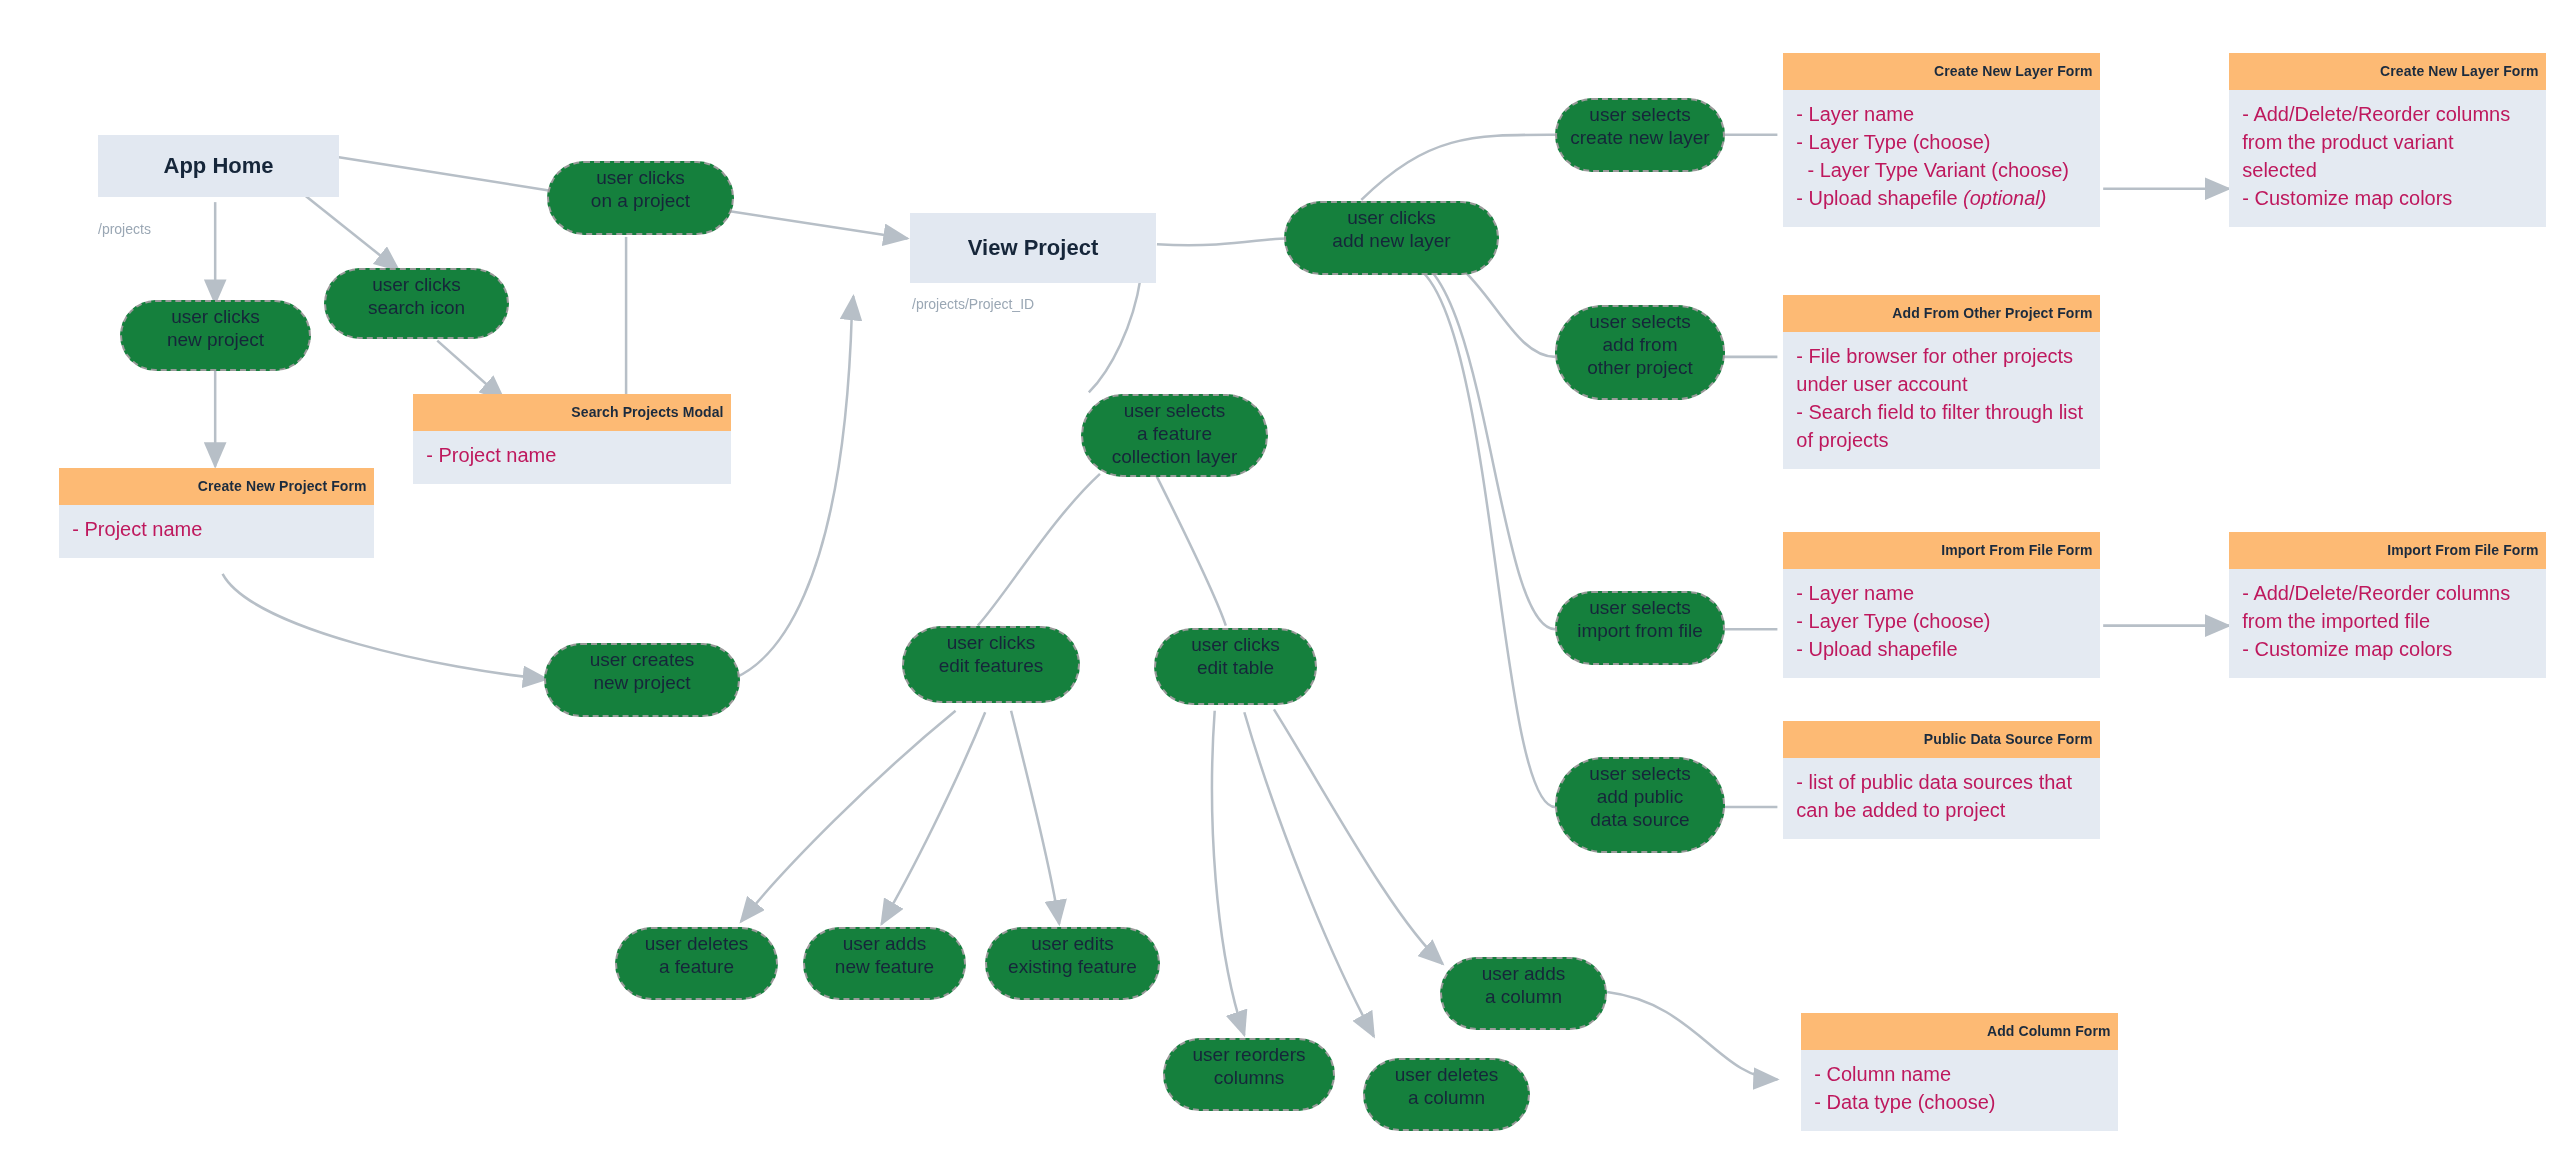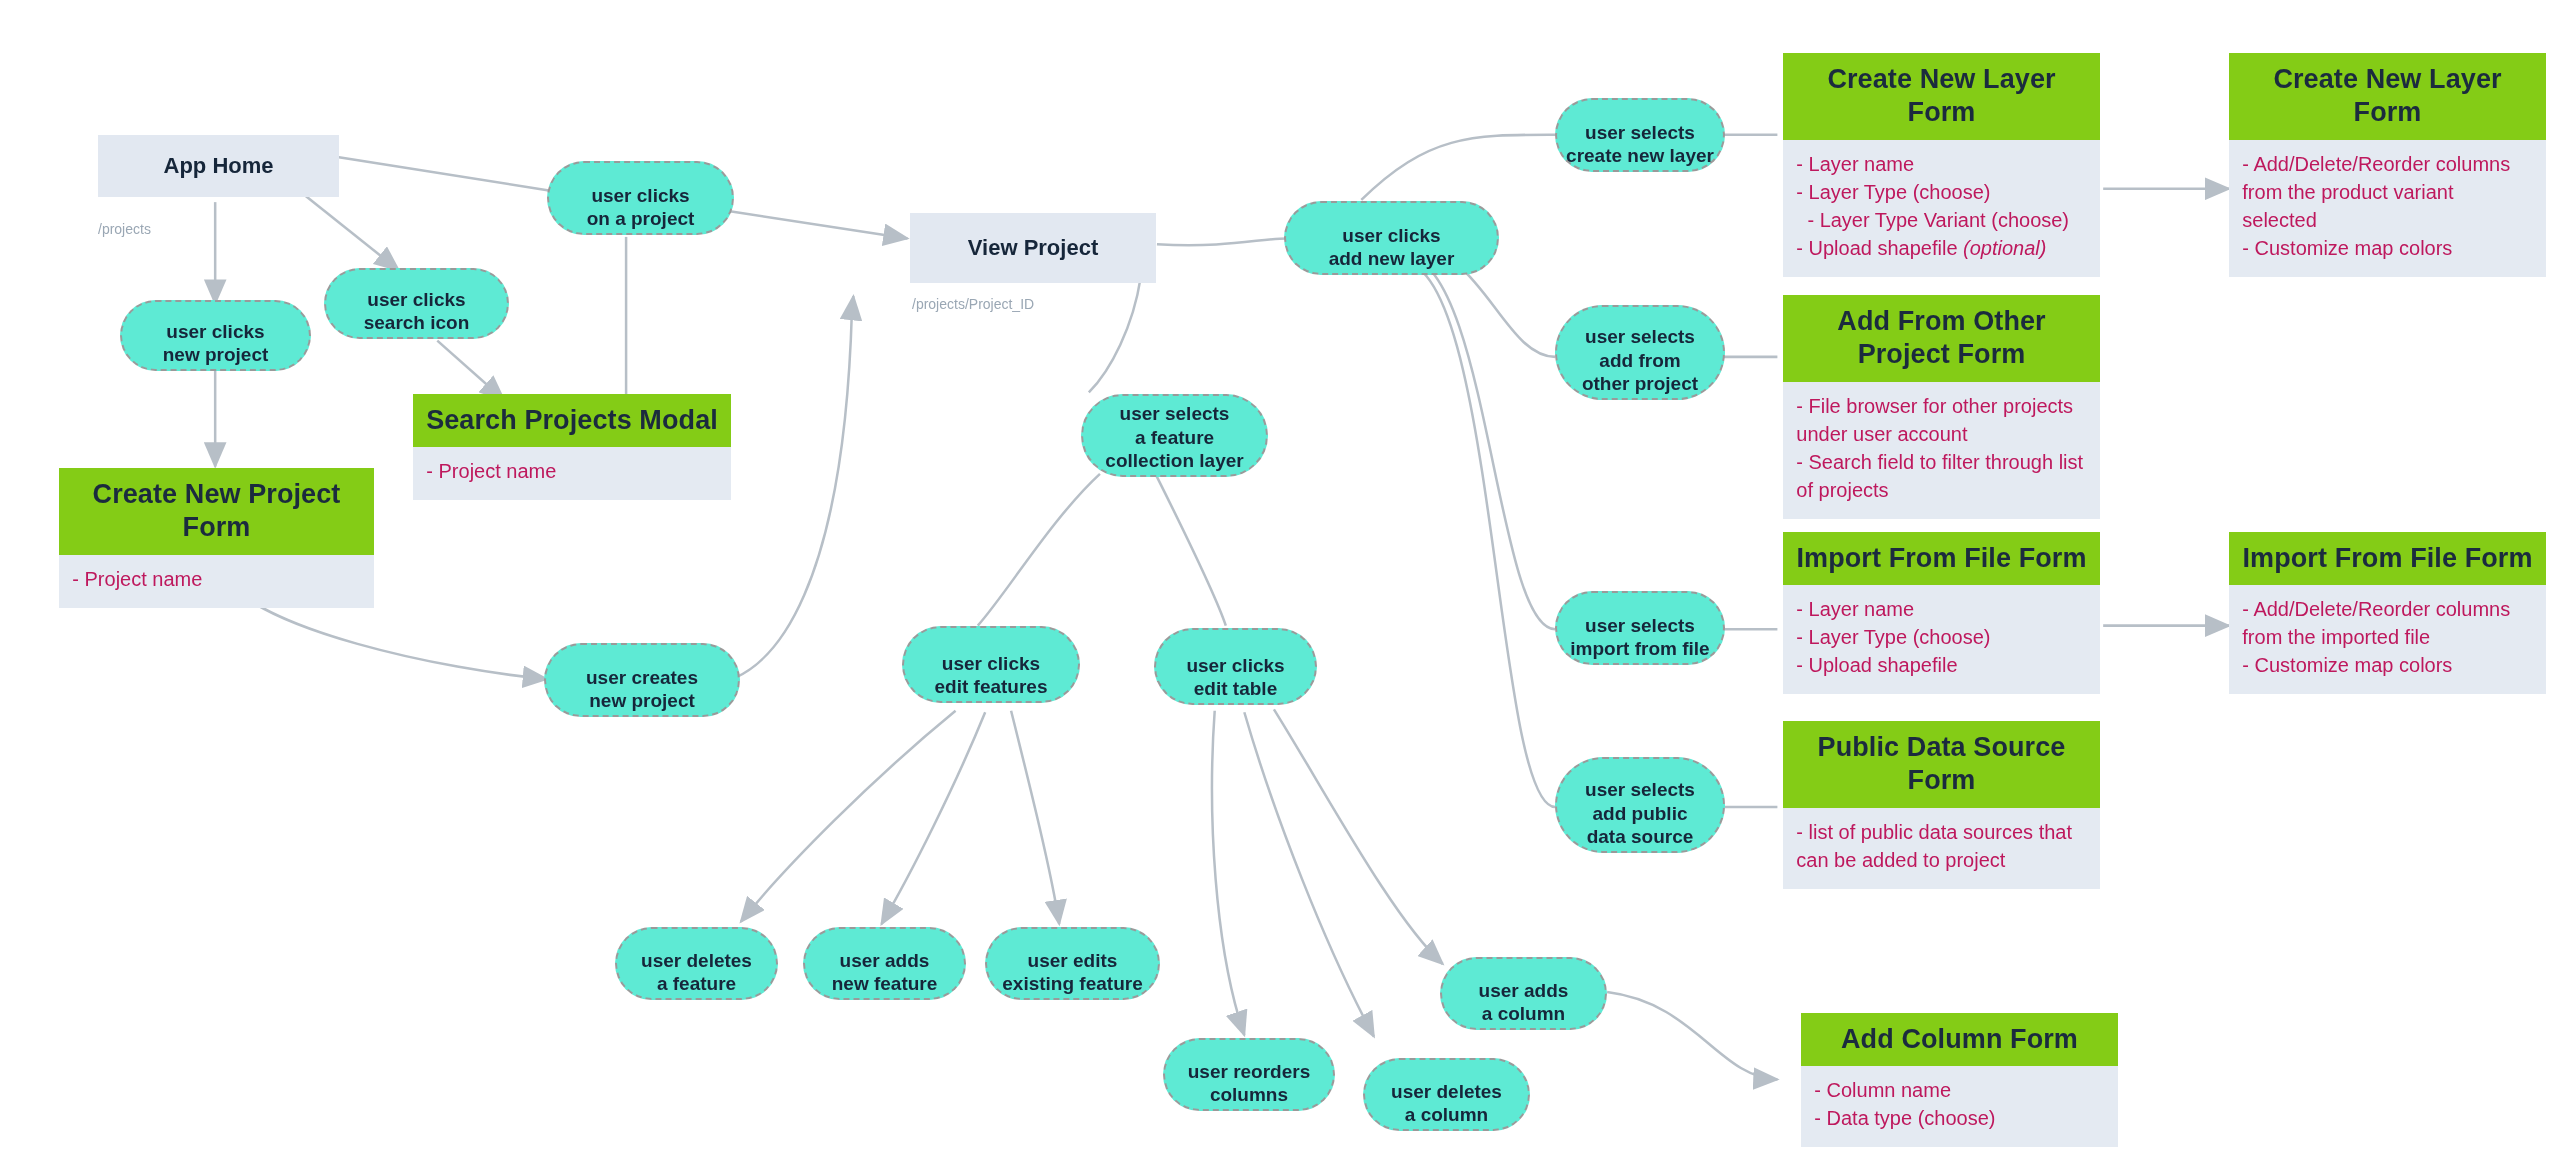--- a/index.html
+++ b/index.html
@@ -4,43 +4,43 @@
 <style>
   html,body{margin:0;padding:0;background:#ffffff;}
   body{width:2576px;height:1175px;position:relative;overflow:hidden;
        font-family:"Liberation Sans","DejaVu Sans",sans-serif;}
   #canvas{position:absolute;inset:0;width:2576px;height:1175px;}
   svg.edges{position:absolute;left:0;top:0;width:2576px;height:1175px;pointer-events:none;}
 
   
   .box{position:absolute;box-sizing:border-box;}
   .box .hdr{
-    background:#84cc16;color:#1b2b3e;font-weight:bold;text-align:center;
-    font-size:27px;line-height:1.25;padding:9.6px 7.4px;letter-spacing:0.1px;
+    background:#fdba74;color:#1b2b3e;font-weight:bold;text-align:right;
+    font-size:14px;line-height:1.25;padding:9.6px 7.4px;letter-spacing:0.1px;
   }
   .box .body{
     background:#e4eaf2;color:#be185d;font-size:20px;line-height:1.40;
     padding:10.4px 13.3px 15px 13.3px;
   }
   .box .body .line{white-space:pre;}
   .box .body .line.wrap{white-space:normal;}
   .box .body b{font-weight:normal;}
   .box .body i{font-style:italic;}
 
   
   .screen{position:absolute;box-sizing:border-box;background:#e2e8f1;
           color:#16263a;font-weight:bold;font-size:22px;
           display:flex;align-items:center;justify-content:center;text-align:center;}
   .url{position:absolute;color:#9aa7b4;font-size:14px;white-space:nowrap;}
 
   
   .act{position:absolute;box-sizing:border-box;
-       background:#5eead4;border:2.2px dashed #9a9a9a;border-radius:740px;
-       color:#16263a;font-weight:bold;font-size:19px;line-height:1.22;
-       display:flex;align-items:flex-end;justify-content:center;text-align:center;
+       background:#15803d;border:2.2px dashed #9a9a9a;border-radius:740px;
+       color:#16263a;font-weight:normal;font-size:19px;line-height:1.22;
+       display:flex;align-items:flex-start;justify-content:center;text-align:center;
        padding:3px 7.4px;}
 </style>
 </head>
 <body>
 
 <div id="canvas">
 
   <svg class="edges" viewBox="0 0 3478 1587">
     <defs>
       <marker id="ah" markerWidth="11" markerHeight="9" refX="9.6" refY="4.5" orient="auto" markerUnits="strokeWidth">

